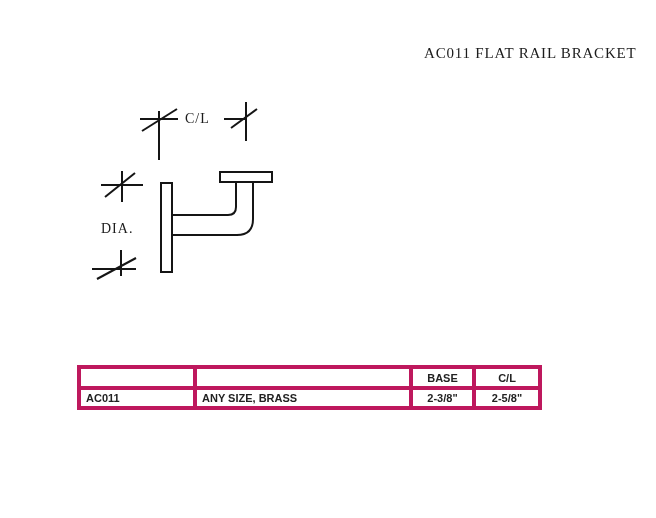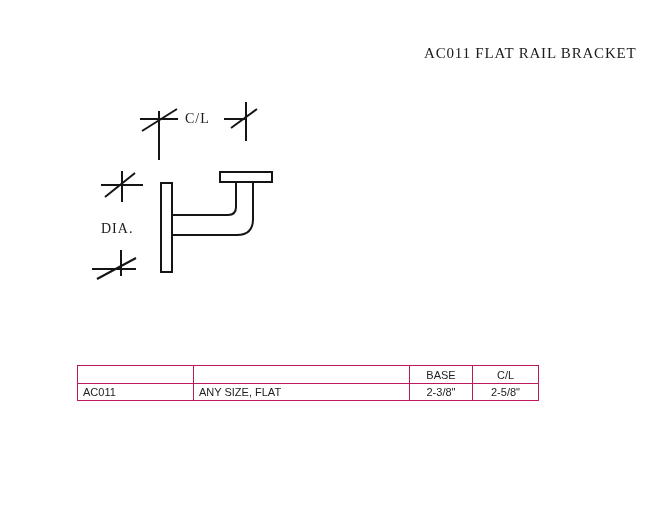--- a/index.html
+++ b/index.html
@@ -20,22 +20,22 @@
   svg text{
     font-family:"Liberation Serif","DejaVu Serif",serif;
     font-size:14px;letter-spacing:1px;fill:#1c1c1c;
   }
   table.spec{
     position:absolute;left:57px;top:365px;
     border-collapse:collapse;table-layout:fixed;width:461px;
     font-size:11px;color:#222222;
   }
   table.spec td,table.spec th{
-    border:1px solid #be185d;padding:0 0 0 5px;
-    font-weight:normal;text-align:left;overflow:hidden;white-space:nowrap;
+    border:4px solid #be185d;padding:0 0 0 5px;
+    font-weight:bold;text-align:left;overflow:hidden;white-space:nowrap;
   }
   table.spec .c{text-align:center;padding:0;}
   table.spec tr.hdr td{height:17px;}
   table.spec tr.r1 td{height:16px;}
   table.spec tr.r2 td{height:15px;}
 </style>
 </head>
 <body>
 
 <div class="stage">
@@ -80,20 +80,20 @@
     </colgroup>
     <tbody>
         <tr class="hdr">
       <td></td>
       <td></td>
       <td class="c">BASE</td>
       <td class="c">C/L</td>
     </tr>
     <tr class="r1">
       <td>AC011</td>
-      <td>ANY SIZE, FLAT</td>
+      <td>ANY SIZE, BRASS</td>
       <td class="c">2-3/8"</td>
       <td class="c">2-5/8"</td>
     </tr>
   </tbody>
     </table>
 
 </div>
 
 </body></html>

